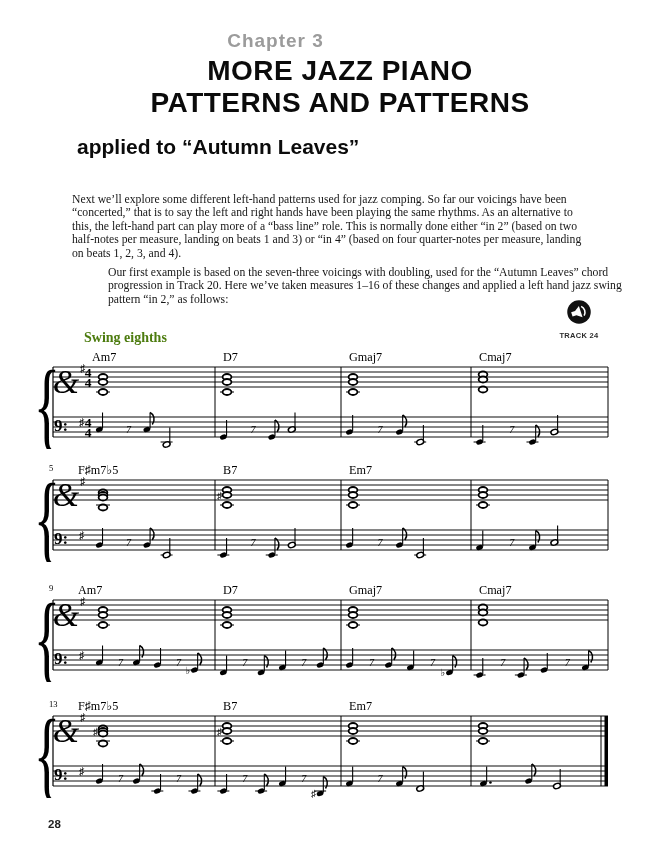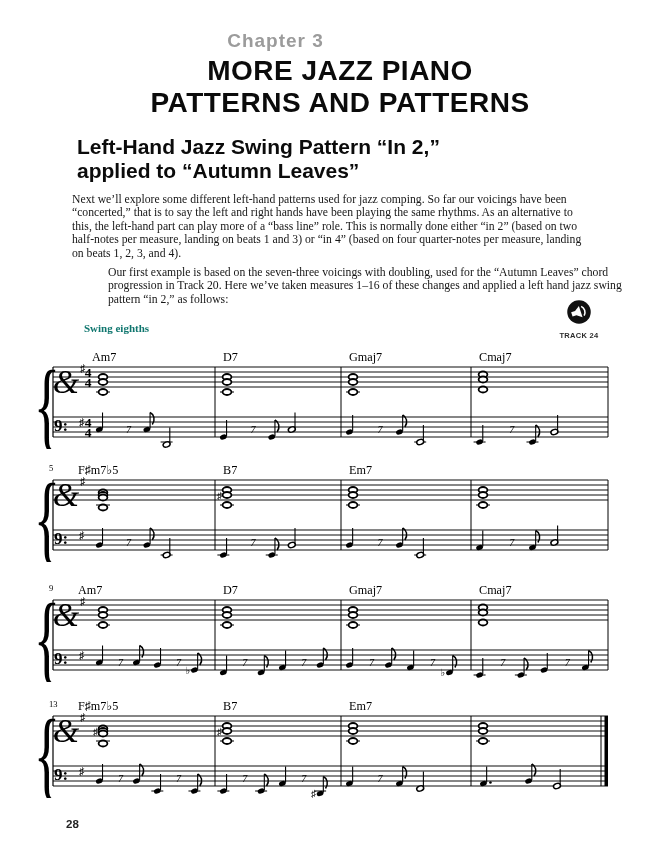--- a/index.html
+++ b/index.html
@@ -22,45 +22,44 @@
     font-family:"Liberation Sans", sans-serif; font-weight:bold;
     font-size:21px; line-height:23.5px; color:#0b0b0b;
   }
   .para {
     position:absolute; left:72px; width:521px;
     font-size:11.7px; line-height:13.4px; color:#161616; text-align:left;
   }
   .para1 { top:193px; }
   .para2 { top:266px;margin-left:36px; }
   .tempo {
-    position:absolute; left:84px; top:322px;
-    font-weight:bold; font-size:11px; color:#0f766e;
+    position:absolute; left:84px; top:330px;
+    font-weight:bold; font-size:14px; color:#4d7c0f;
   }
   .track-badge { position:absolute; left:556px; top:298px; width:46px; text-align:center; }
   .track-badge .lbl {
     font-family:"Liberation Sans", sans-serif; font-size:7.5px; font-weight:bold;
     color:#2b2b2b; letter-spacing:0.3px; margin-top:1px;
   }
   .system { position:absolute; left:0; }
   .pagenum {
-    position:absolute; left:66px; top:818px;
+    position:absolute; left:48px; top:818px;
     font-family:"Liberation Sans", sans-serif; font-weight:bold; font-size:11.5px; color:#222;
   }
 </style>
 </head>
 <body>
 
 <div class="page">
   <div class="chapter">Chapter 3</div>
   <div class="title">
     <div>MORE JAZZ PIANO</div>
     <div>PATTERNS AND PATTERNS</div>
   </div>
   <div class="heading">
-    <div>Left-Hand Jazz Swing Pattern “In 2,”</div>
     <div>applied to “Autumn Leaves”</div>
   </div>
   <div class="para para1">Next we’ll explore some different left-hand patterns used for jazz comping. So far our voicings have been “concerted,” that is to say the left and right hands have been playing the same rhythms. As an alternative to this, the left-hand part can play more of a “bass line” role. This is normally done either “in 2” (based on two half-notes per measure, landing on beats 1 and 3) or “in 4” (based on four quarter-notes per measure, landing on beats 1, 2, 3, and 4).</div>
   <div class="para para2">Our first example is based on the seven-three voicings with doubling, used for the “Autumn Leaves” chord progression in Track 20. Here we’ve taken measures 1–16 of these changes and applied a left hand jazz swing pattern “in 2,” as follows:</div>
 
   <div class="tempo">Swing eighths</div>
 
   <div class="track-badge">
     <svg width="28" height="28" viewBox="0 0 30 30">
       <circle cx="15" cy="15" r="12.6" fill="#111"></circle>

